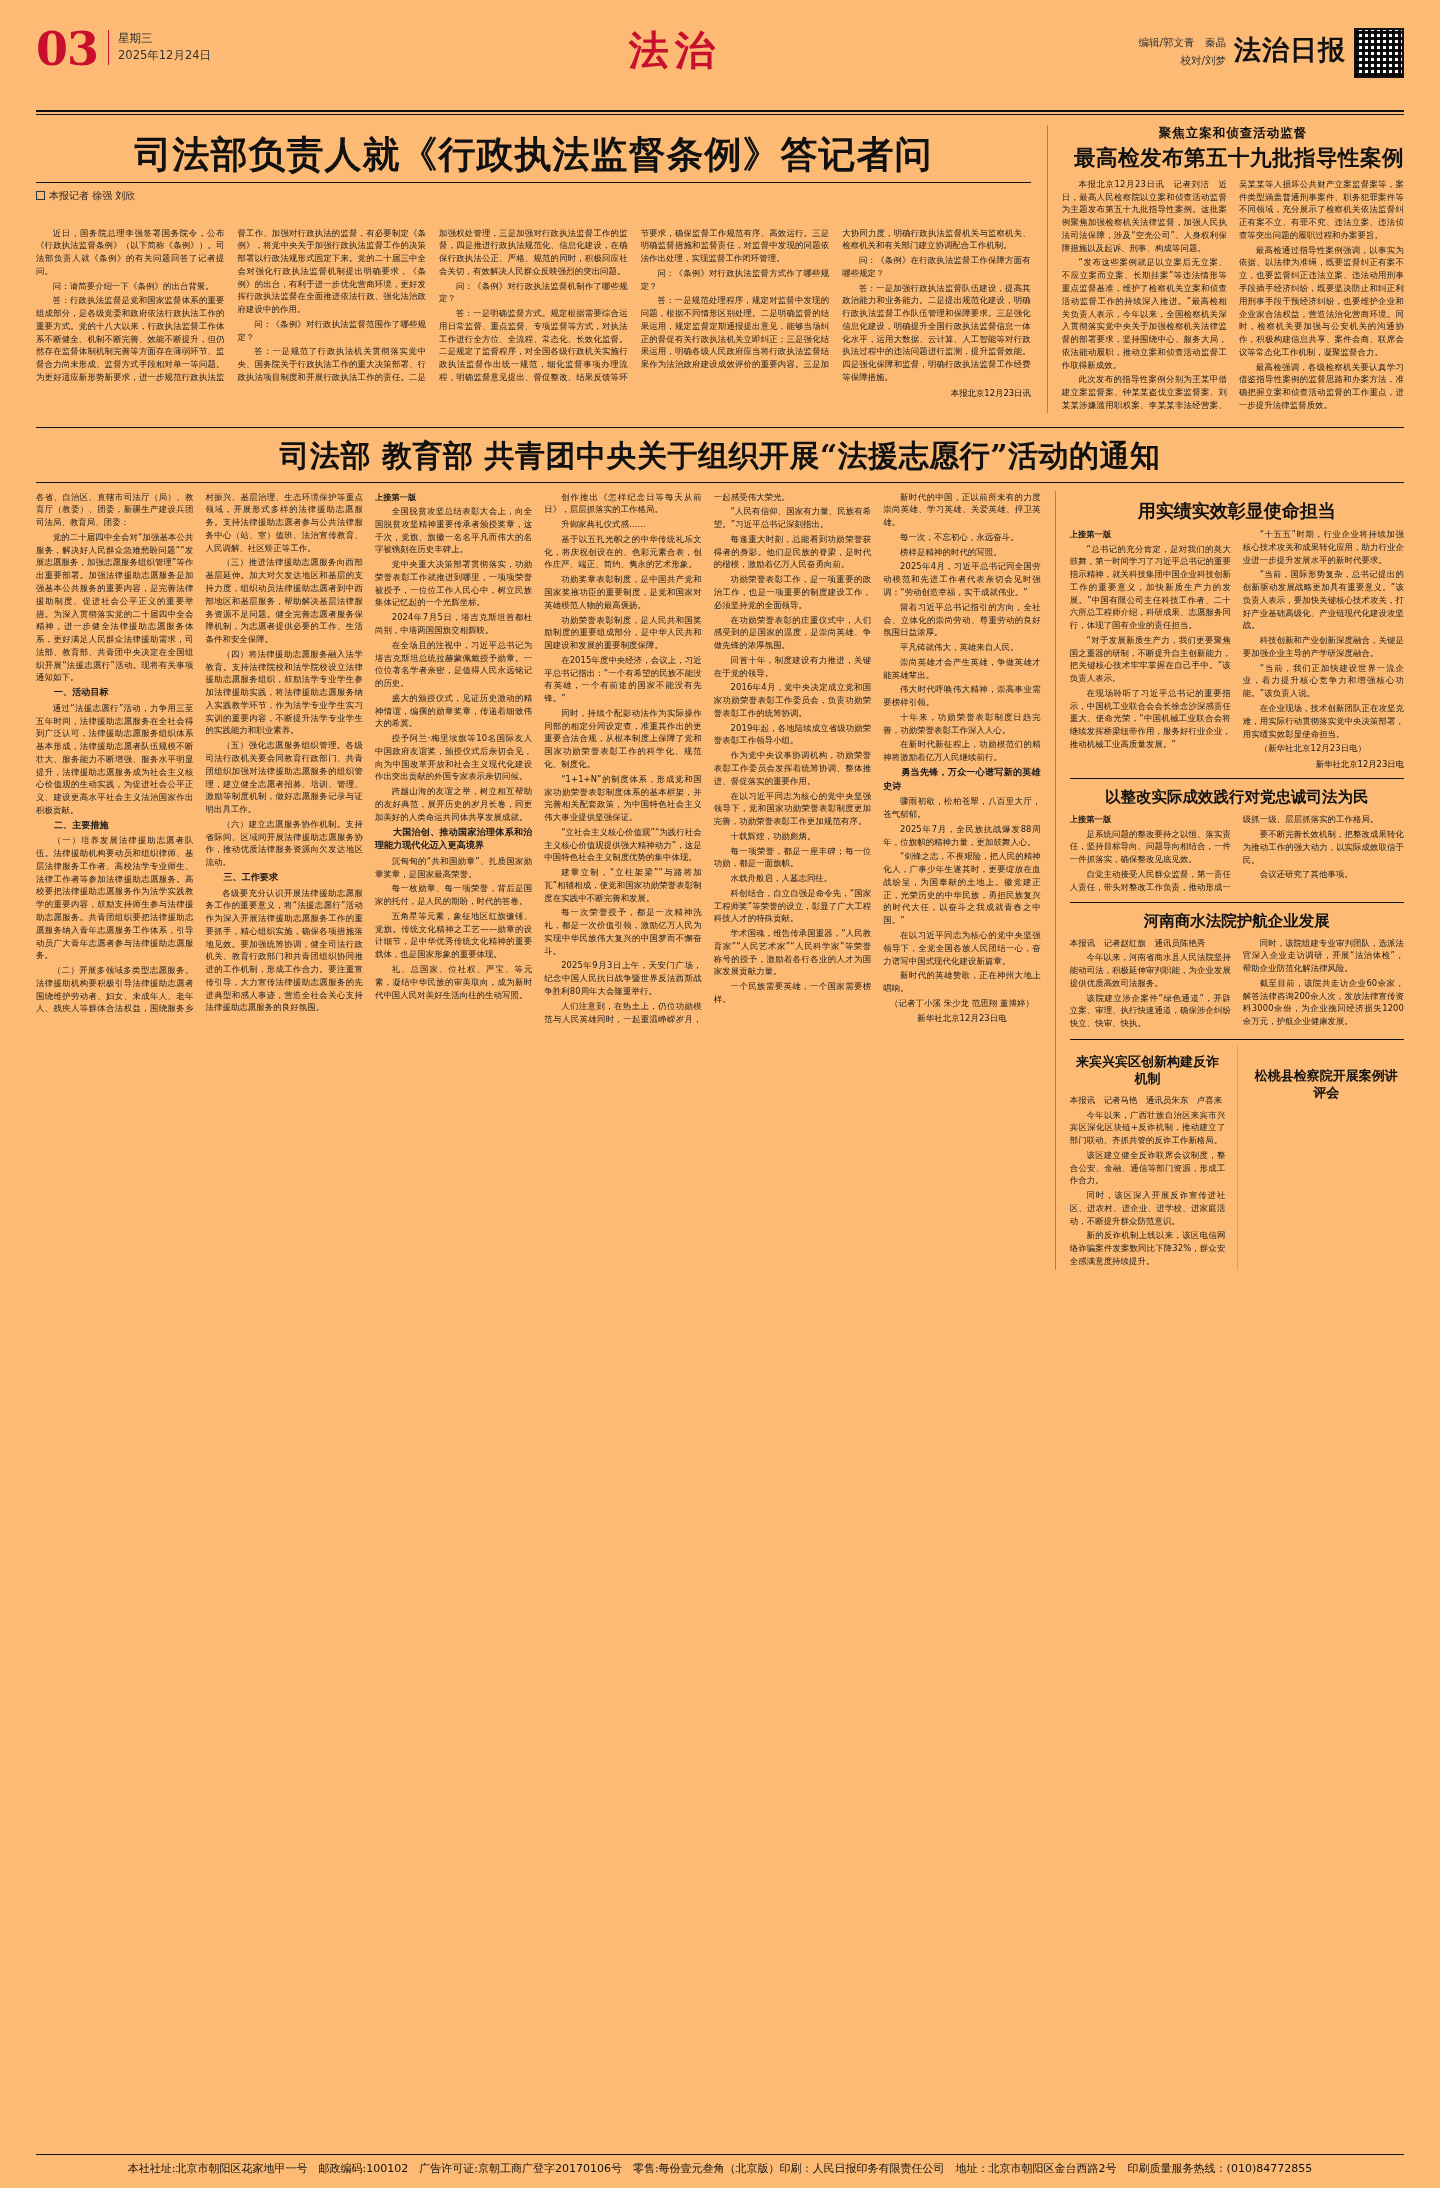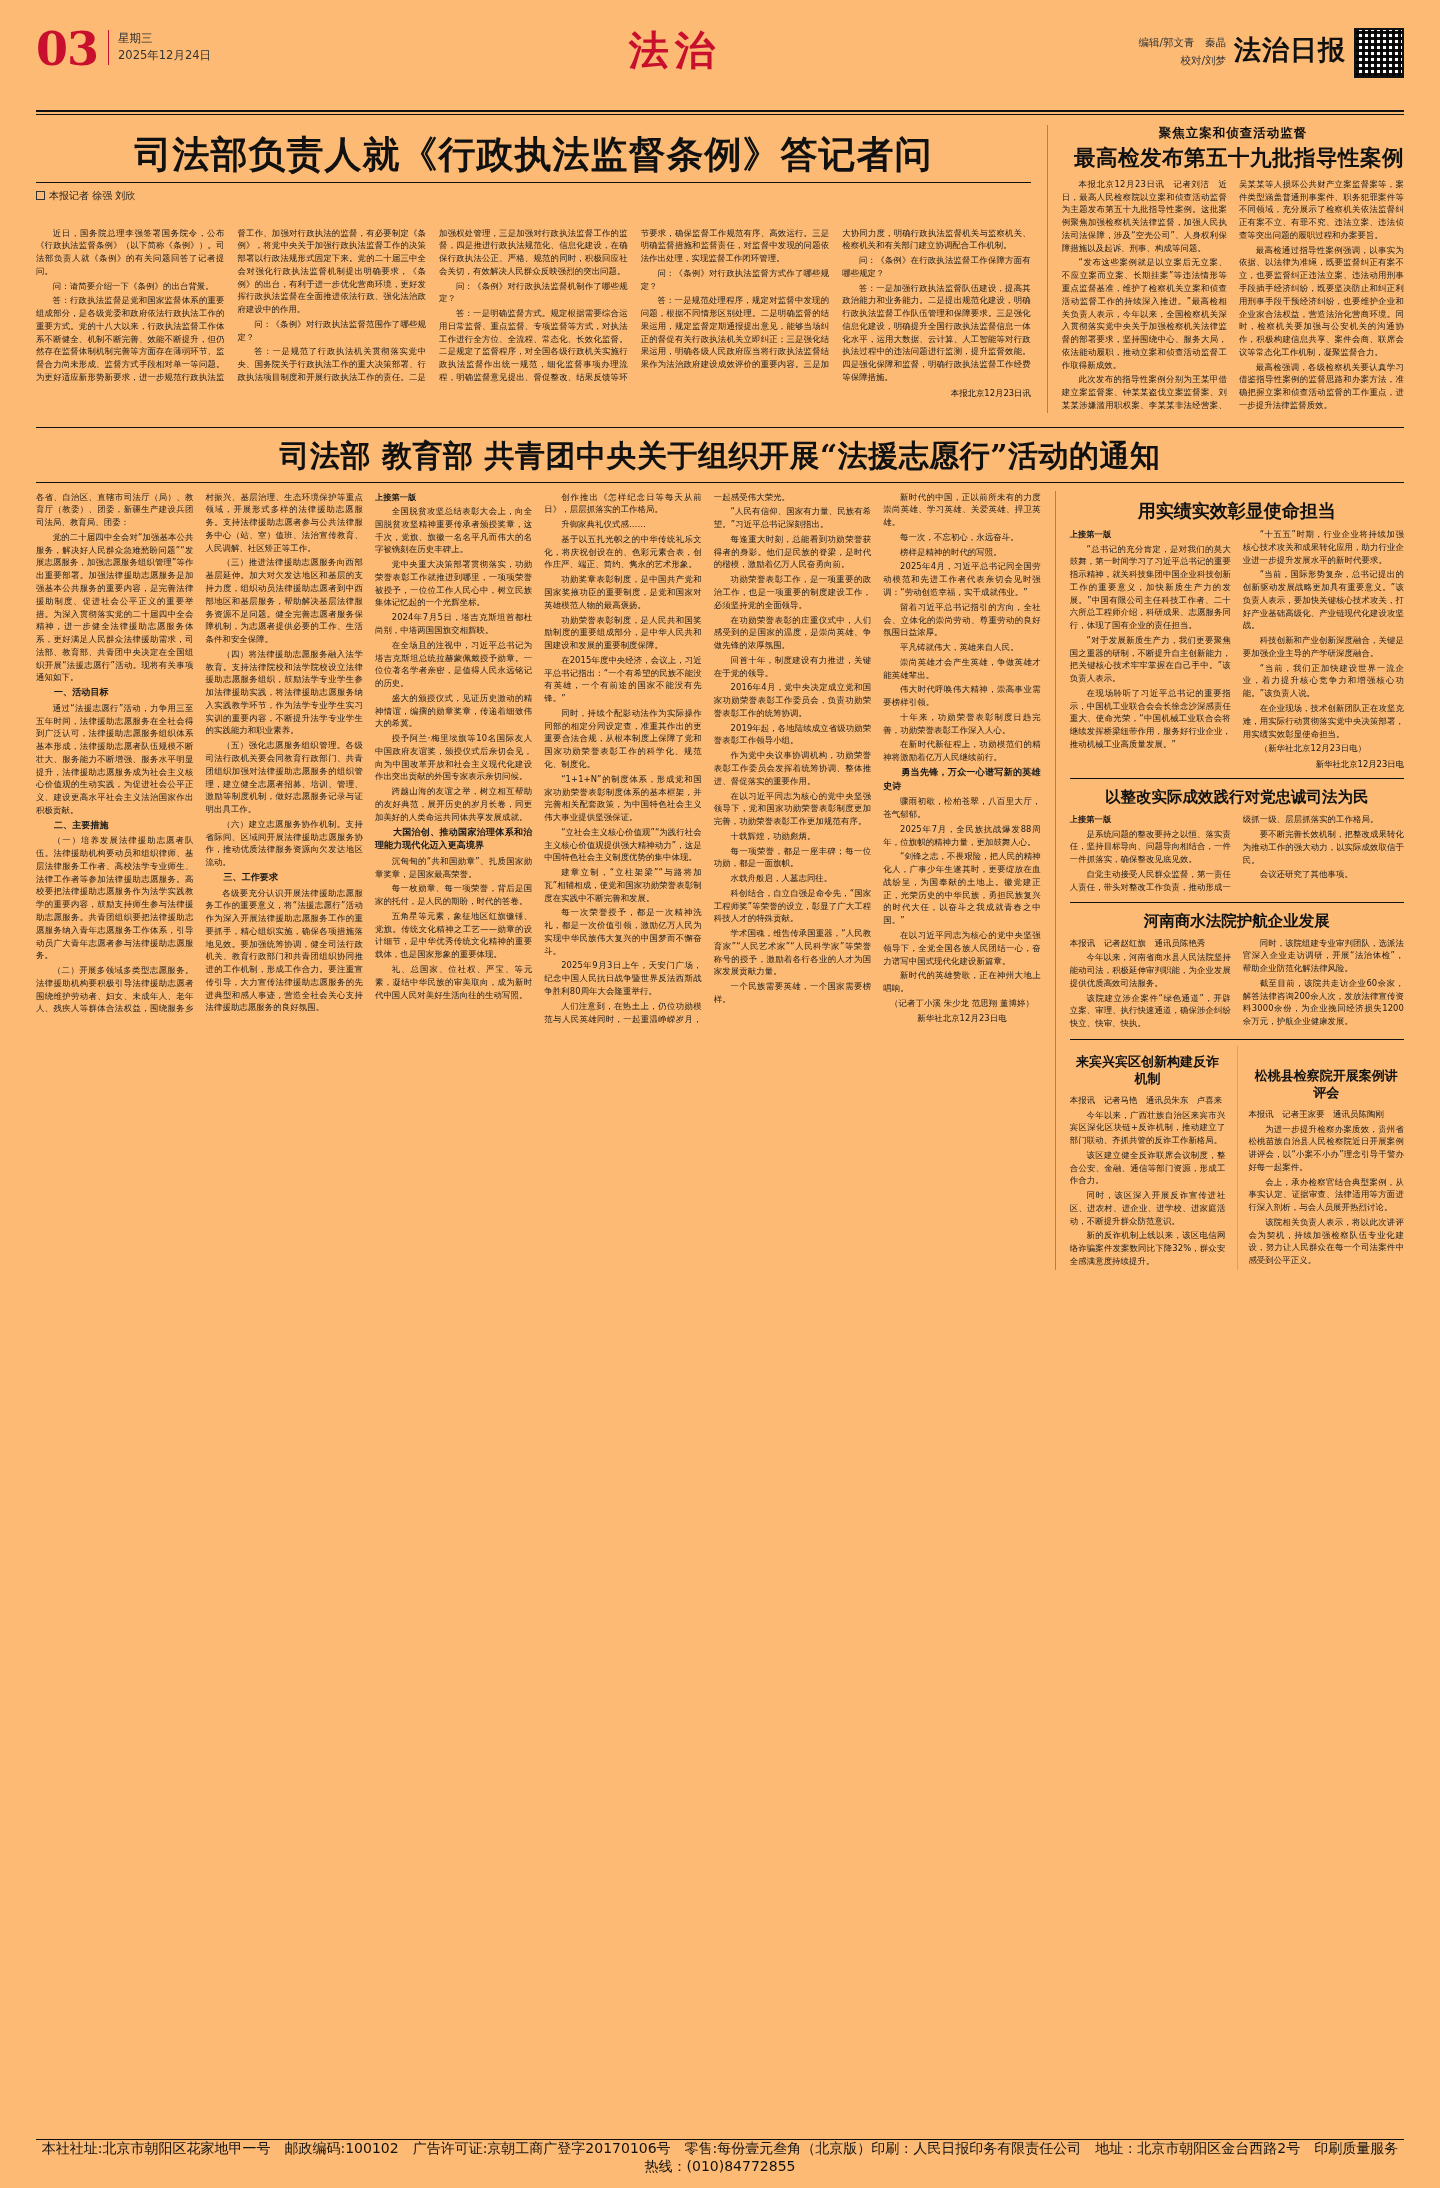--- a/index.html
+++ b/index.html
@@ -54,21 +54,21 @@
   .bl-sub{font-size:9px;font-weight:bold;margin:3px 0 2px 0;text-indent:0;}
   .cont{font-size:8.2px;font-weight:bold;margin-bottom:3px;}
 
   
   .r-head{font-family:"DejaVu Serif","Liberation Serif",serif;font-size:15.5px;font-weight:bold;text-align:center;line-height:1.3;margin:8px 0 6px 0;}
   .r-head.big{font-size:18px;}
   .r-rule{border-top:1px solid #111;margin:8px 0 6px 0;}
   .r-cols2{column-count:2;column-gap:12px;}
 
   
-  .footer{position:absolute;left:36px;right:36px;bottom:12px;text-align:center;font-size:14px;color:#111;border-top:1px solid #111;}
+  .footer{position:absolute;left:36px;right:36px;bottom:12px;text-align:center;font-size:11px;color:#111;border-top:1px solid #111;padding-top:6px;}
 </style>
 </head>
 <body>
 
 <div class="page">
 
   <div class="masthead">
     <div class="mh-left">
       <div class="pagenum">03</div>
       <div class="date-wrap">
@@ -268,26 +268,20 @@
           <div class="col-text">
             <p class="noind">本报讯　记者马艳　通讯员朱东　卢喜来</p>
             <p>今年以来，广西壮族自治区来宾市兴宾区深化区块链+反诈机制，推动建立了部门联动、齐抓共管的反诈工作新格局。</p>
             <p>该区建立健全反诈联席会议制度，整合公安、金融、通信等部门资源，形成工作合力。</p>
             <p>同时，该区深入开展反诈宣传进社区、进农村、进企业、进学校、进家庭活动，不断提升群众防范意识。</p>
             <p>新的反诈机制上线以来，该区电信网络诈骗案件发案数同比下降32%，群众安全感满意度持续提升。</p>
           </div>
         </div>
         <div style="flex:1;border-left:1px solid #aaa;padding-left:10px;">
           <div class="r-head" style="font-size:13px;margin-top:22px;">松桃县检察院开展案例讲评会</div>
-          <div class="col-text">
-            <p class="noind">本报讯　记者王家要　通讯员陈陶刚</p>
-            <p>为进一步提升检察办案质效，贵州省松桃苗族自治县人民检察院近日开展案例讲评会，以“小案不小办”理念引导干警办好每一起案件。</p>
-            <p>会上，承办检察官结合典型案例，从事实认定、证据审查、法律适用等方面进行深入剖析，与会人员展开热烈讨论。</p>
-            <p>该院相关负责人表示，将以此次讲评会为契机，持续加强检察队伍专业化建设，努力让人民群众在每一个司法案件中感受到公平正义。</p>
-          </div>
         </div>
       </div>
 
     </div>
   </div>
 
   <div class="footer">本社社址:北京市朝阳区花家地甲一号　邮政编码:100102　广告许可证:京朝工商广登字20170106号　零售:每份壹元叁角（北京版）印刷：人民日报印务有限责任公司　地址：北京市朝阳区金台西路2号　印刷质量服务热线：(010)84772855</div>
 </div>
 
 </body></html>

